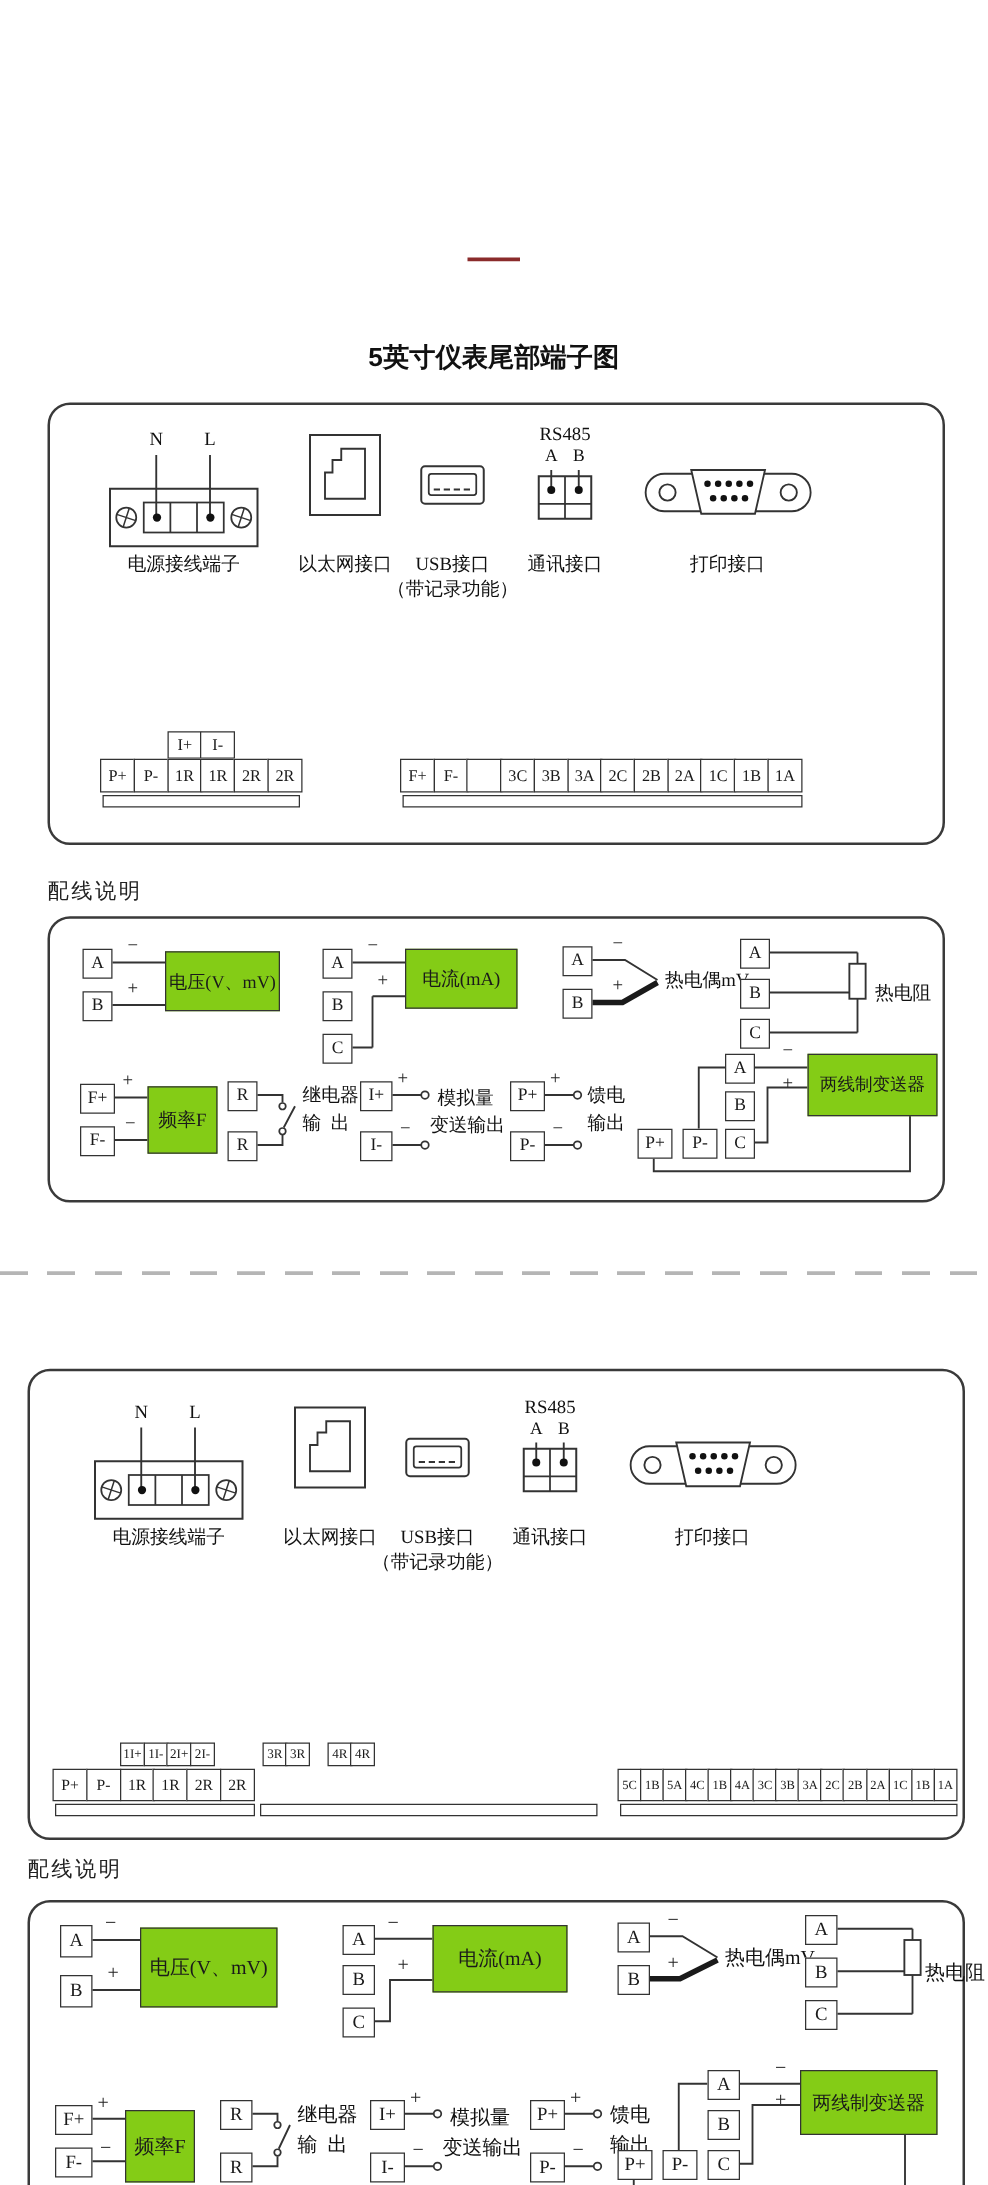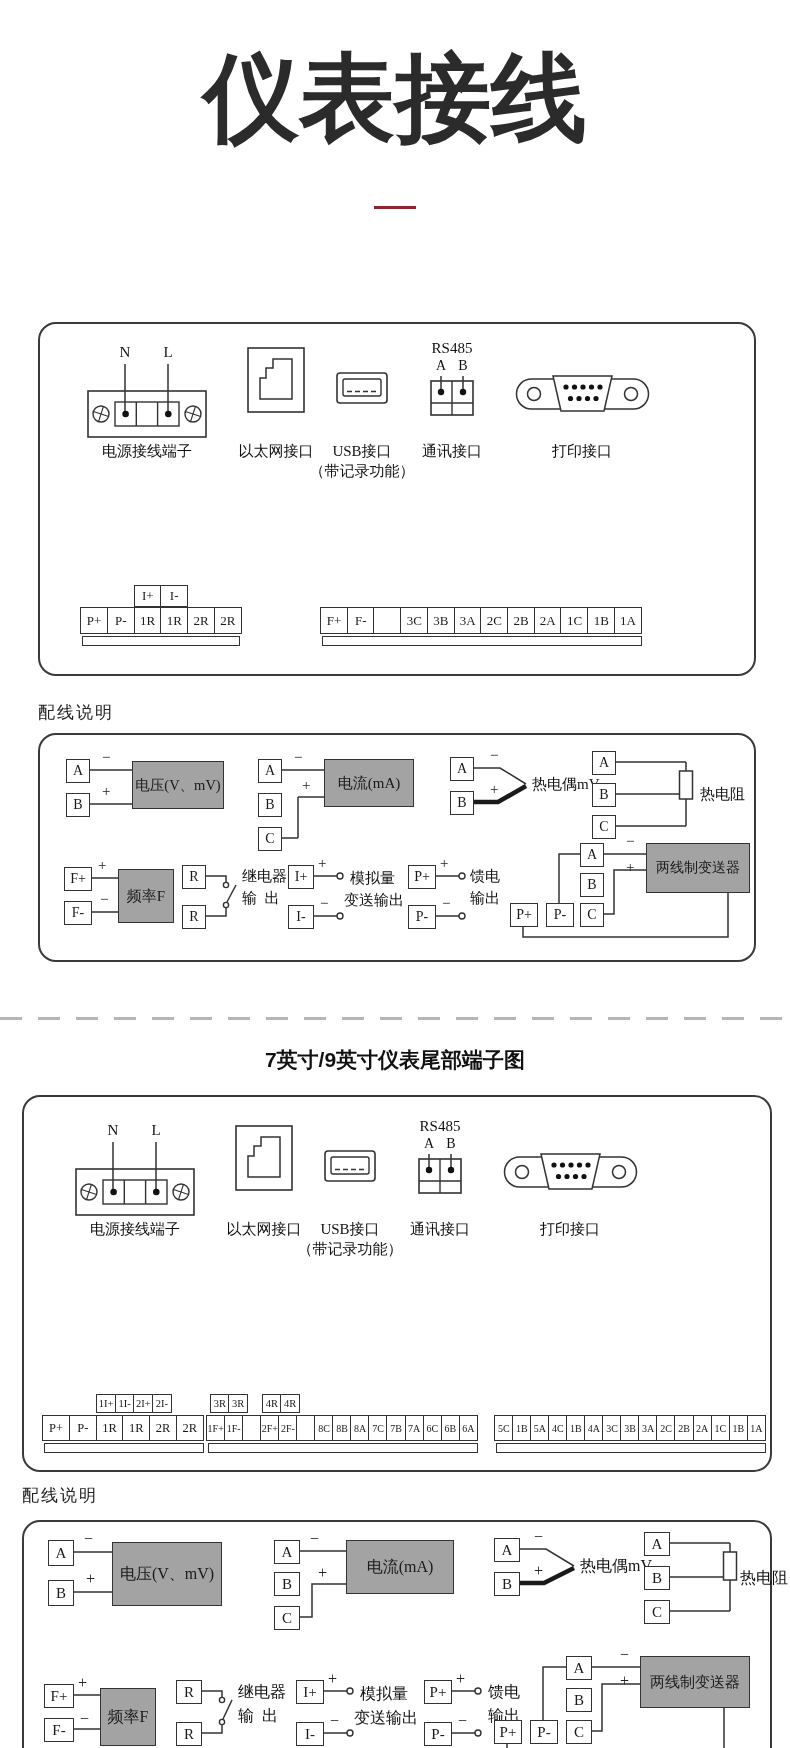--- a/index.html
+++ b/index.html
@@ -21,34 +21,34 @@
   svg.icon,svg.wires{position:absolute;overflow:visible;}
   .dlb{position:absolute;white-space:pre;font-size:15px;color:#111;}
   .ctr{text-align:center;}
   .cellrow{position:absolute;display:flex;}
   .cell{flex:1 1 0;border:1.4px solid var(--ink);margin-left:-1.4px;background:#fff;
     display:flex;align-items:center;justify-content:center;white-space:nowrap;overflow:hidden;}
   .cell:first-child{margin-left:0;}
   .base{position:absolute;border:1.4px solid var(--ink);background:#fff;}
   .tb{position:absolute;width:22px;height:22px;border:1.6px solid var(--ink);background:#fff;
     display:flex;align-items:center;justify-content:center;font-size:14px;}
-  .bb{position:absolute;border:1.6px solid var(--ink);background:#a3a3a3;white-space:pre;
+  .bb{position:absolute;border:1.6px solid var(--ink);background:#84cc16;white-space:pre;
     display:flex;align-items:center;justify-content:center;}
   .sgn{position:absolute;font-size:15px;color:#222;}
   .divider{position:absolute;left:0;top:1017px;width:790px;height:3px;
     background:repeating-linear-gradient(90deg,#b5b5b5 0 22px,transparent 22px 38px);}
 </style>
 </head>
 <body>
 
 <div id="stage">
 
-  <h1 class="main-title">仪表接线</h1>
   <div class="accent"></div>
 
+  <h2 class="sec-title" style="top:272px">5英寸仪表尾部端子图</h2>
 
   <div class="panel" style="left:38px;top:322px;width:714px;height:350px">
 
     <div class="conn-row" style="left:2px;top:12px">
       <svg class="wires" width="710" height="150" viewBox="0 0 710 150">
         <path d="M83 28 V76 M126 28 V76 M399 40 V55 M421 40 V55" fill="none" stroke="#333" stroke-width="1.5"></path>
       </svg>
       <div class="dlb ctr" style="left:63px;top:8px;width:40px">N</div>
       <div class="dlb ctr" style="left:106px;top:8px;width:40px">L</div>
       <svg class="icon" style="left:45px;top:54px" width="120" height="48" viewBox="0 0 120 48">
@@ -204,21 +204,20 @@
     <div class="tb" style="left:540px;top:168px">C</div>
     <div class="tb" style="left:470px;top:168px;width:26px">P+</div>
     <div class="tb" style="left:506px;top:168px;width:26px">P-</div>
     <div class="sgn" style="left:586px;top:98px">−</div>
     <div class="sgn" style="left:586px;top:124px">+</div>
     <div class="bb" style="left:606px;top:108px;width:102px;height:48px;font-size:14px">两线制变送器</div>
   </div>
 
   <div class="divider"></div>
 
-  <h2 class="sec-title" style="top:1046px">7英寸/9英寸仪表尾部端子图</h2>
 
   <div class="panel" style="left:22px;top:1095px;width:746px;height:373px">
 
     <div class="conn-row" style="left:6px;top:17px">
       <svg class="wires" width="710" height="150" viewBox="0 0 710 150">
         <path d="M83 28 V76 M126 28 V76 M399 40 V55 M421 40 V55" fill="none" stroke="#333" stroke-width="1.5"></path>
       </svg>
       <div class="dlb ctr" style="left:63px;top:8px;width:40px">N</div>
       <div class="dlb ctr" style="left:106px;top:8px;width:40px">L</div>
       <svg class="icon" style="left:45px;top:54px" width="120" height="48" viewBox="0 0 120 48">
@@ -290,37 +289,20 @@
         <span class="cell">4R</span>
       </div>
     <div class="cellrow" style="left:18px;top:318px;width:162px;height:26px;font-size:12.5px">
         <span class="cell">P+</span>
         <span class="cell">P-</span>
         <span class="cell">1R</span>
         <span class="cell">1R</span>
         <span class="cell">2R</span>
         <span class="cell">2R</span>
       </div>
-    <div class="cellrow" style="left:182px;top:318px;width:272px;height:26px;font-size:10px">
-        <span class="cell">1F+</span>
-        <span class="cell">1F-</span>
-        <span class="cell"></span>
-        <span class="cell">2F+</span>
-        <span class="cell">2F-</span>
-        <span class="cell"></span>
-        <span class="cell">8C</span>
-        <span class="cell">8B</span>
-        <span class="cell">8A</span>
-        <span class="cell">7C</span>
-        <span class="cell">7B</span>
-        <span class="cell">7A</span>
-        <span class="cell">6C</span>
-        <span class="cell">6B</span>
-        <span class="cell">6A</span>
-      </div>
     <div class="cellrow" style="left:470px;top:318px;width:272px;height:26px;font-size:10px">
         <span class="cell">5C</span>
         <span class="cell">1B</span>
         <span class="cell">5A</span>
         <span class="cell">4C</span>
         <span class="cell">1B</span>
         <span class="cell">4A</span>
         <span class="cell">3C</span>
         <span class="cell">3B</span>
         <span class="cell">3A</span>

